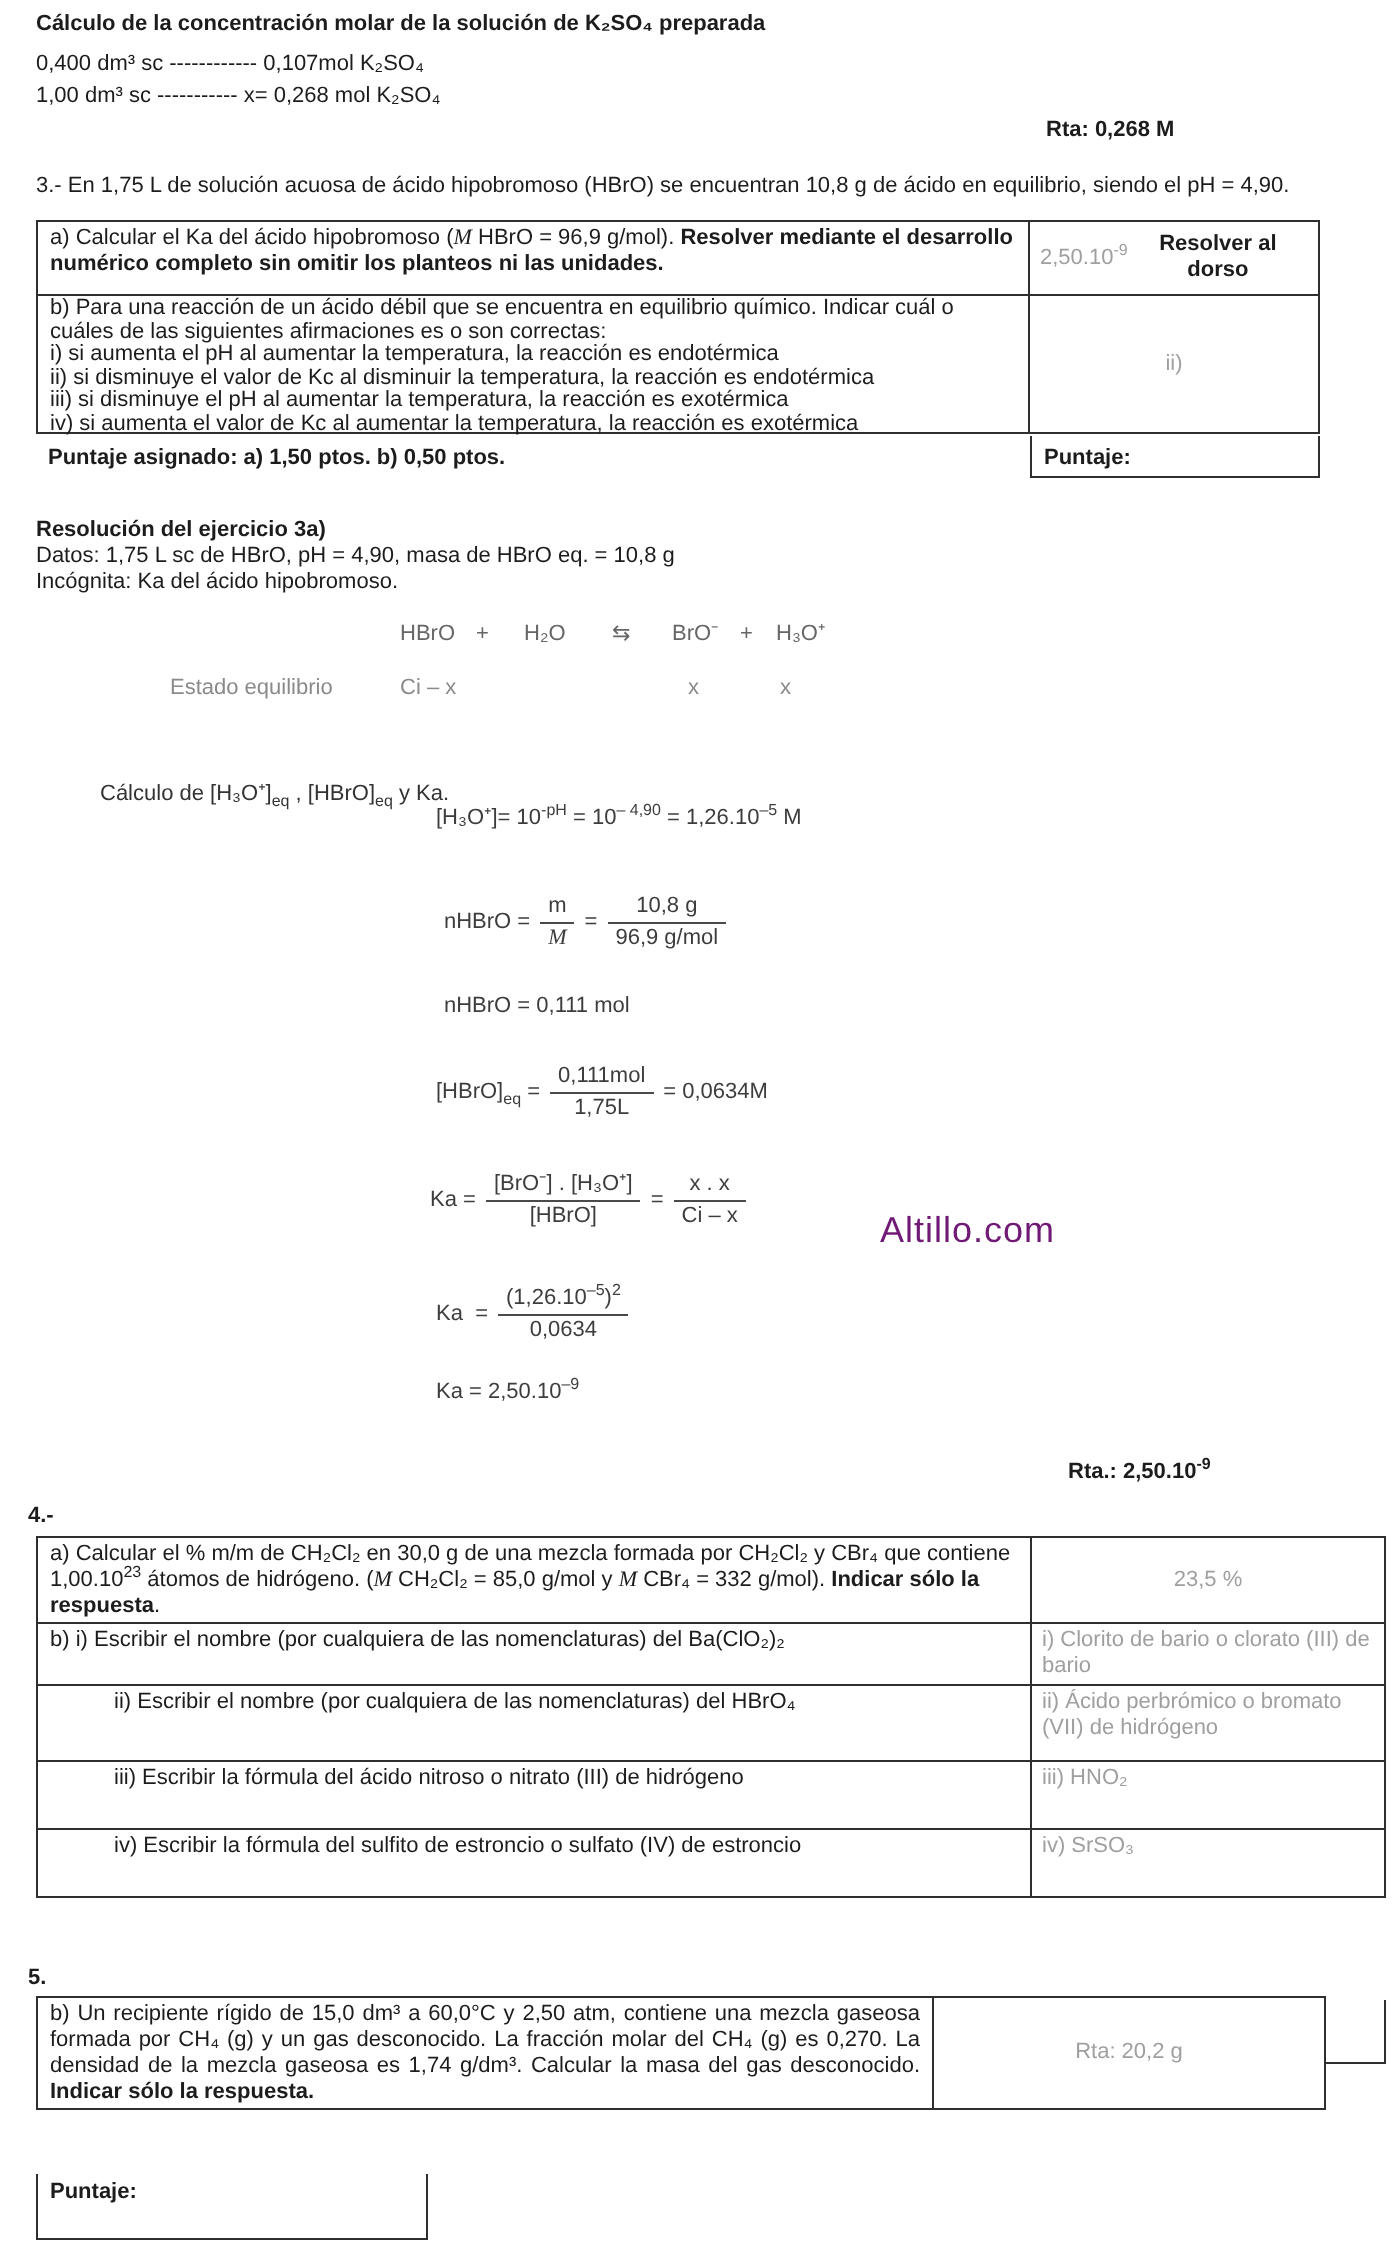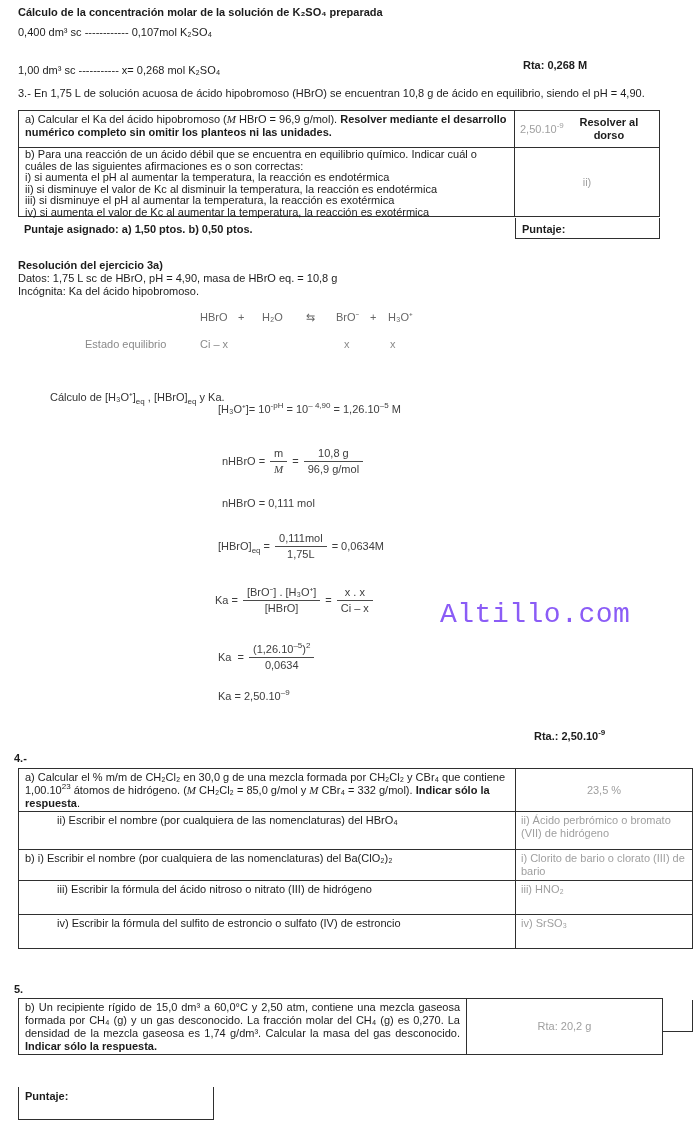--- a/index.html
+++ b/index.html
@@ -40,30 +40,30 @@
   }
 
   
   .eq { display:flex; align-items:center; gap:5px; color:#3d3d3d; white-space:pre; }
   .frac { display:inline-flex; flex-direction:column; text-align:center; }
   .frac .num { border-bottom:1px solid #4a4a4a; padding:0 4px 1px; }
   .frac .den { padding:1px 4px 0; }
 
   .reaction-token { position:absolute; color:#666; white-space:pre; }
   .state-token { position:absolute; color:#8a8a8a; white-space:pre; }
-  .watermark { font-size:28px; line-height:24px; color:#8b5cf6; letter-spacing:0.5px;font-family:Liberation Mono, monospace; }
+  .watermark { font-size:18px; line-height:24px; color:#701a75; letter-spacing:0.5px; }
 </style>
 </head>
 <body>
 
 <div class="page">
 
   <div class="abs b" style="left:18px; top:6px;">Cálculo de la concentración molar de la solución de K₂SO₄ preparada</div>
   <div class="abs" style="left:18px; top:26px;">0,400 dm³ sc ------------ 0,107mol K₂SO₄</div>
-  <div class="abs" style="left:18px; top:42px;margin-top:22px;">1,00 dm³ sc ----------- x= 0,268 mol K₂SO₄</div>
+  <div class="abs" style="left:18px; top:42px;">1,00 dm³ sc ----------- x= 0,268 mol K₂SO₄</div>
   <div class="abs b" style="left:523px; top:59px;">Rta:  0,268 M</div>
 
   <div class="abs" style="left:18px; top:87px; width:670px;">3.- En 1,75 L de solución acuosa de ácido hipobromoso (HBrO) se encuentran 10,8 g de ácido en equilibrio, siendo el pH = 4,90.</div>
 
   <div class="tbl" style="left:18px; top:110px; width:642px;">
     <div class="trow" style="height:37px;">
       <div class="cell-l">a) Calcular el Ka del ácido hipobromoso (<i class="mi">M</i> HBrO = 96,9 g/mol). <b>Resolver mediante el desarrollo numérico completo sin  omitir los planteos ni las unidades.</b></div>
       <div class="cell-r" style="width:145px;">
         <div class="ans">2,50.10<sup>-9</sup></div>
         <div class="b">Resolver al dorso</div>
@@ -161,27 +161,27 @@
 
   <div class="abs b" style="left:14px; top:752px;">4.-</div>
 
   <div class="tbl" style="left:18px; top:768px; width:675px;">
     <div class="trow" style="height:43px;">
       <div class="cell-l">a) Calcular el % m/m de CH₂Cl₂ en 30,0 g de una mezcla formada por CH₂Cl₂ y CBr₄ que contiene 1,00.10<sup>23</sup> átomos de hidrógeno.  (<i class="mi">M</i> CH₂Cl₂ = 85,0 g/mol y <i class="mi">M</i> CBr₄ = 332 g/mol). <b>Indicar sólo la respuesta</b>.</div>
       <div class="cell-r" style="width:177px;">
         <div class="ans">23,5 %</div>
       </div>
     </div>
+    <div class="trow" style="height:31px;">
+      <div class="cell-l">b)  i)   Escribir el nombre (por cualquiera de las nomenclaturas) del Ba(ClO₂)₂</div>
+      <div class="cell-r top ans" style="width:177px;">i) Clorito de bario o clorato (III) de bario</div>
+    </div>
     <div class="trow" style="height:38px;">
       <div class="cell-l indent">ii)  Escribir el nombre (por cualquiera de las nomenclaturas) del HBrO₄</div>
       <div class="cell-r top ans" style="width:177px;">ii) Ácido perbrómico o bromato (VII) de hidrógeno</div>
-    </div>
-    <div class="trow" style="height:31px;">
-      <div class="cell-l">b)  i)   Escribir el nombre (por cualquiera de las nomenclaturas) del Ba(ClO₂)₂</div>
-      <div class="cell-r top ans" style="width:177px;">i) Clorito de bario o clorato (III) de bario</div>
     </div>
     <div class="trow" style="height:34px;">
       <div class="cell-l indent">iii)  Escribir la fórmula del ácido nitroso o nitrato (III) de hidrógeno</div>
       <div class="cell-r top ans" style="width:177px;">iii) HNO₂</div>
     </div>
     <div class="trow" style="height:33px;">
       <div class="cell-l indent">iv) Escribir la fórmula del sulfito de estroncio o sulfato (IV) de estroncio</div>
       <div class="cell-r top ans" style="width:177px;">iv) SrSO₃</div>
     </div>
   </div>

